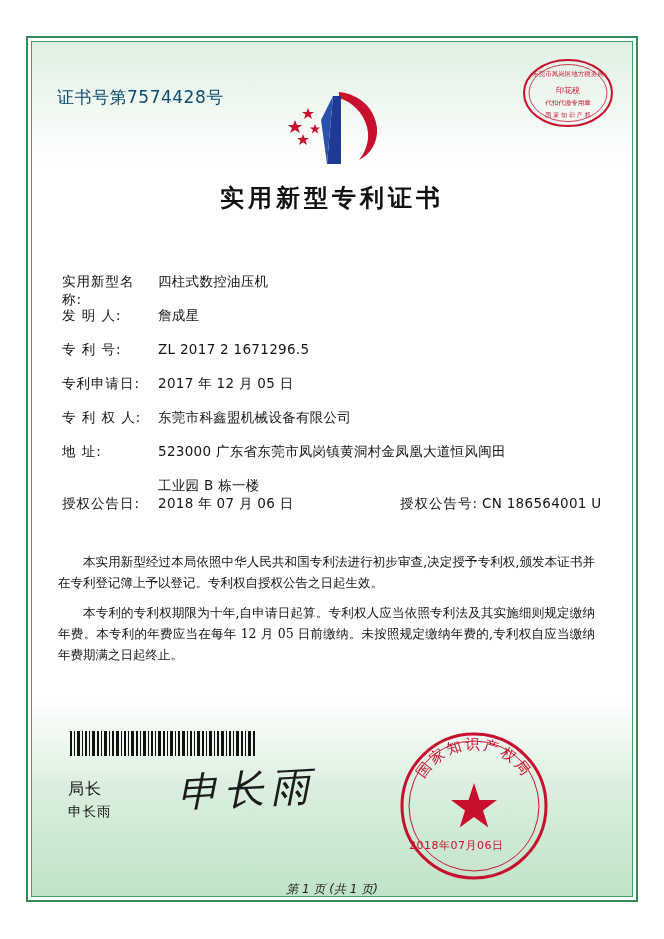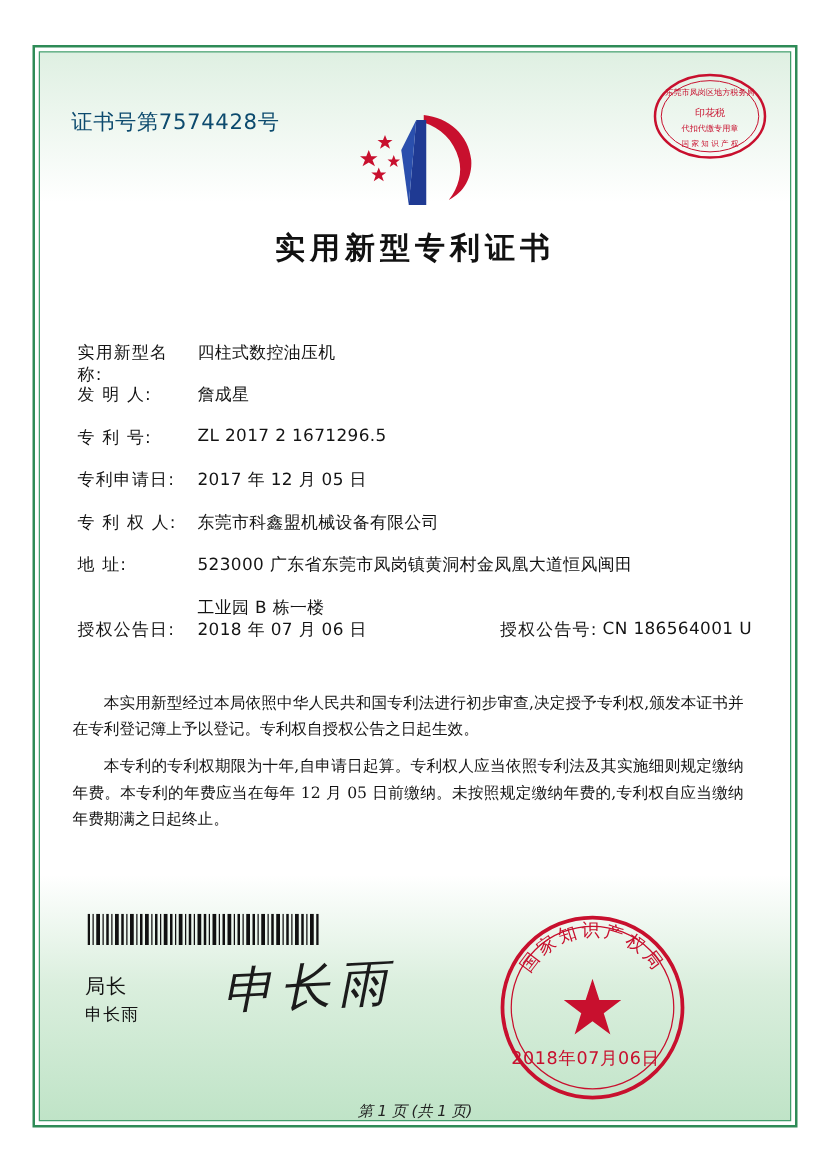--- a/index.html
+++ b/index.html
@@ -210,21 +210,21 @@
     left: 399px;
     top: 731px;
     width: 150px;
     height: 150px;
   }
   .seal-bottom svg { display: block; }
   .seal-date {
     position: absolute;
     left: 409px;
     top: 838px;
-    font-size: 14px;
+    font-size: 11px;
     color: #c8102e;
     letter-spacing: 0.5px;
     font-family: "DejaVu Sans", "Liberation Sans", sans-serif;
   }
 
   .page-footer {
     position: absolute;
     left: 0;
     top: 881px;
     width: 664px;

